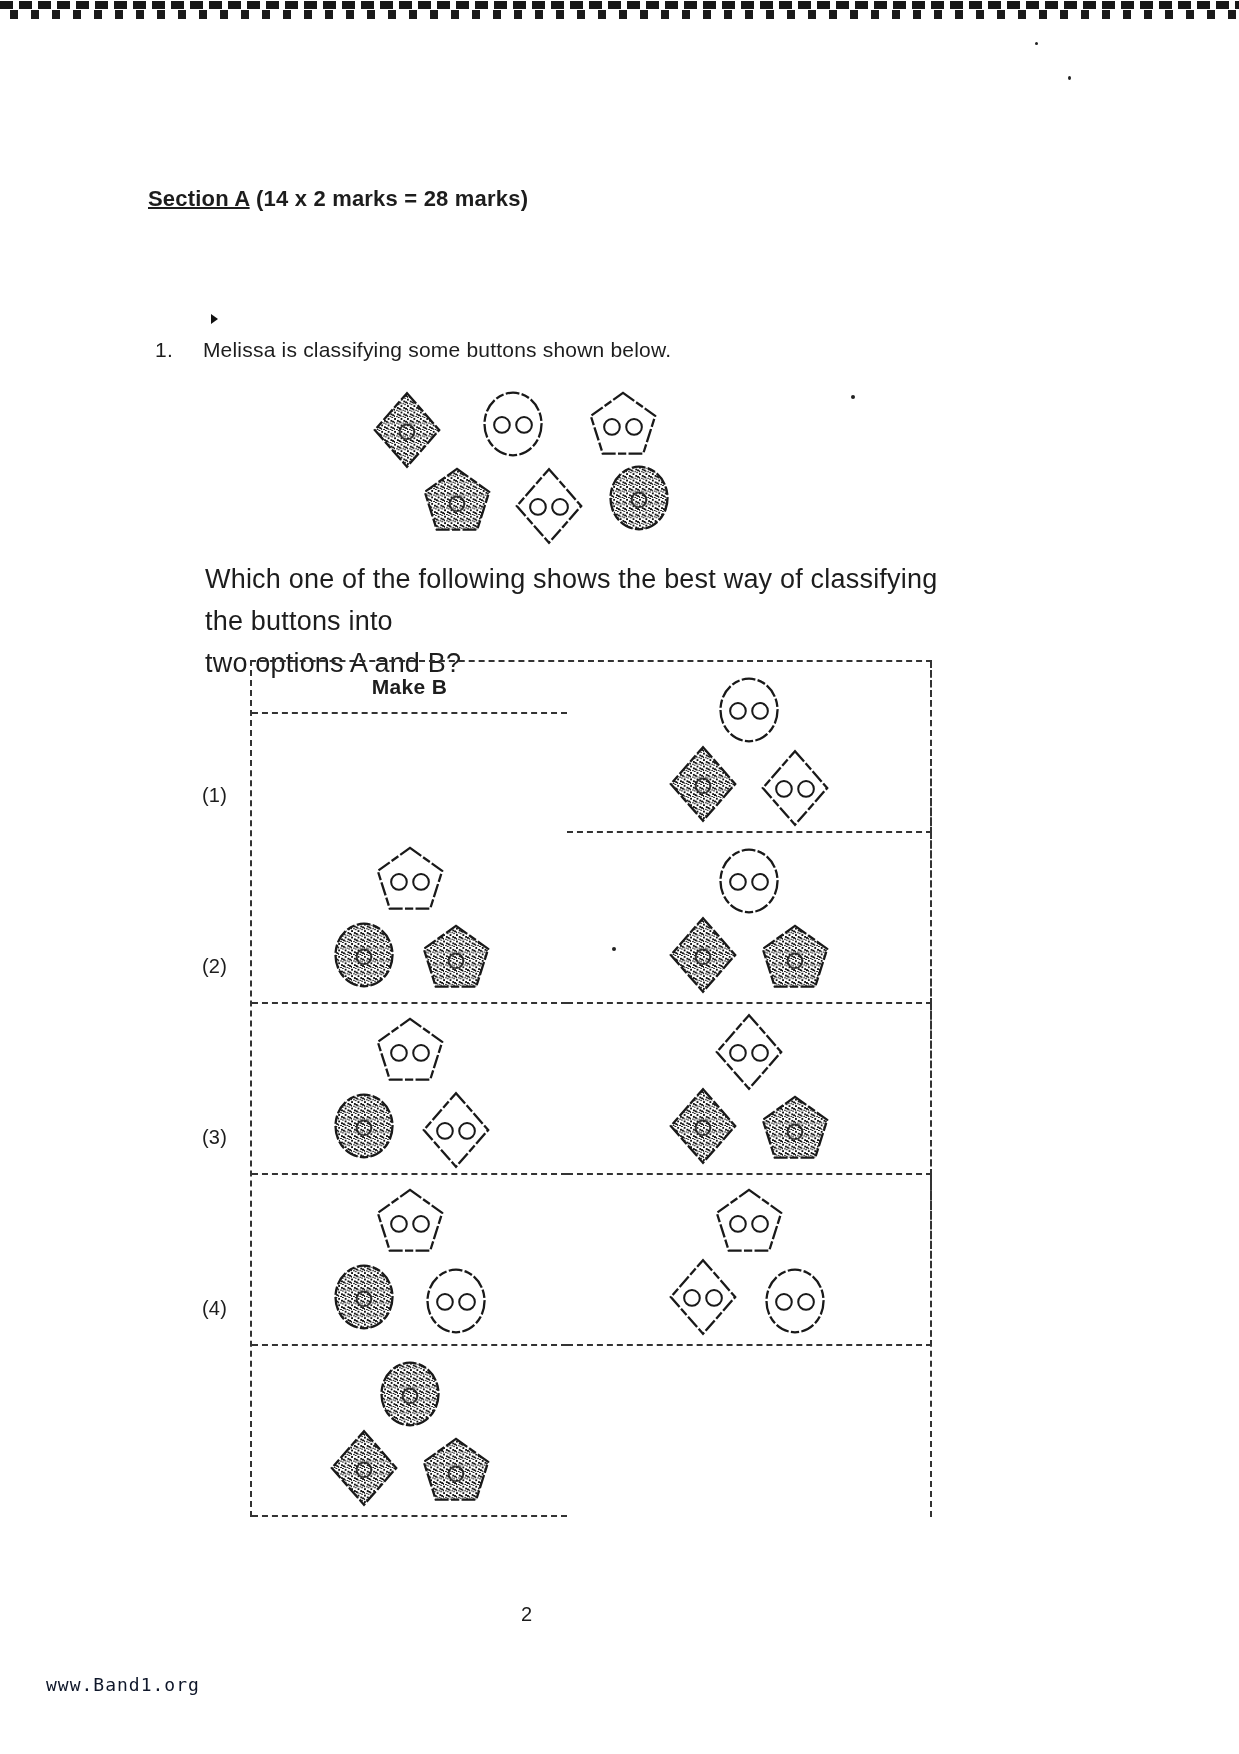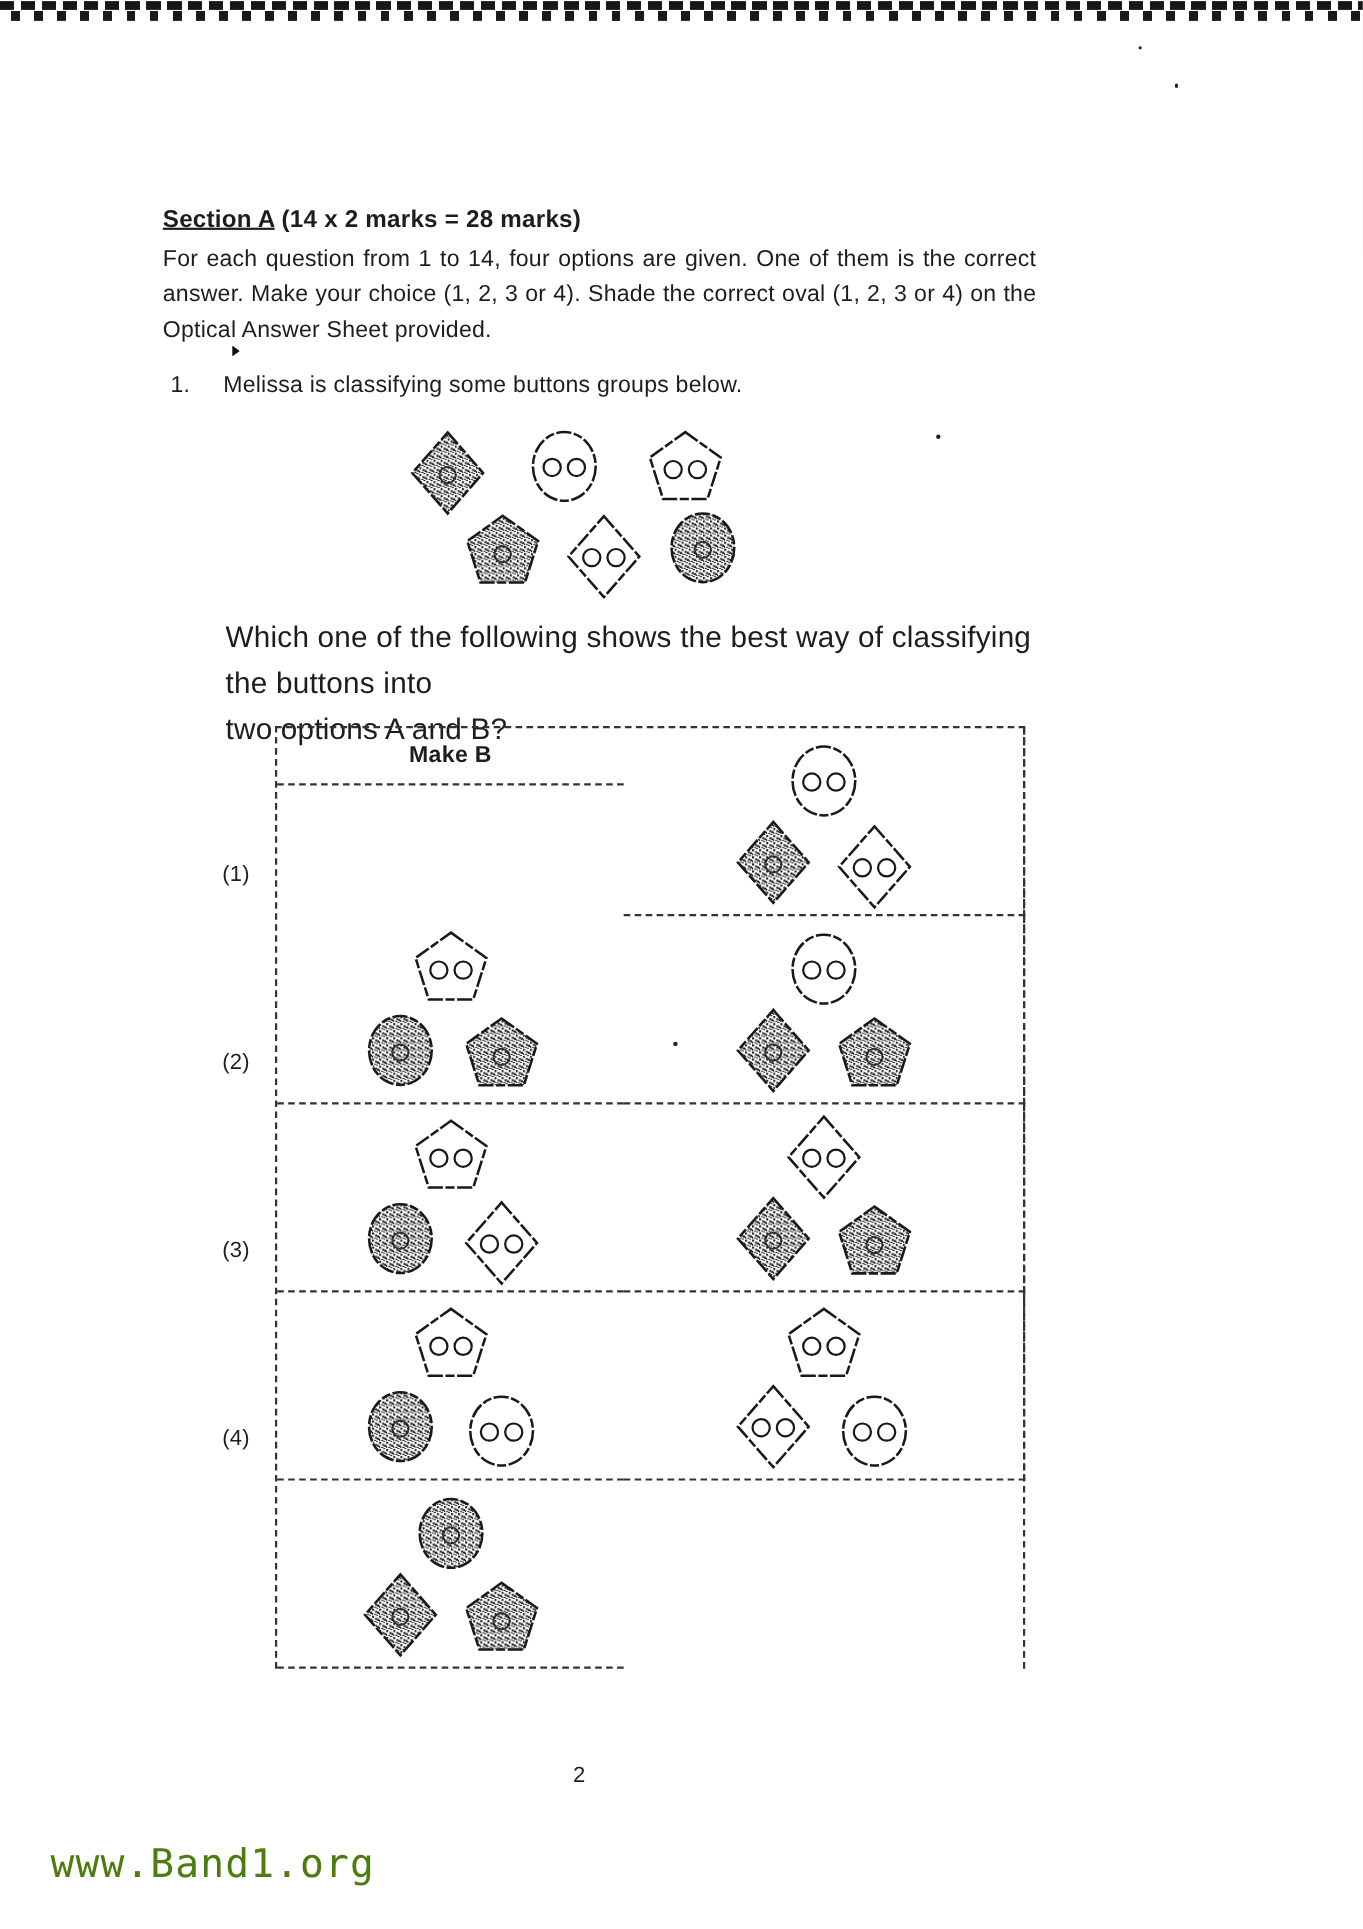--- a/index.html
+++ b/index.html
@@ -66,21 +66,21 @@
   }
   .olabel{
     position:absolute;left:-48px;width:44px;
     font-size:20px;letter-spacing:.2px;
   }
 
   .page-num{position:absolute;left:521px;top:1603px;font-size:20px;}
   .footer-url{
     position:absolute;left:46px;top:1674px;
     font-family:"DejaVu Sans Mono", monospace;
-    font-size:36px;letter-spacing:1px;color:#4d7c0f;
+    font-size:18px;letter-spacing:1px;color:#0f172a;
   }
   svg{display:block;}
   .defs-holder{position:absolute;width:0;height:0;overflow:hidden;}
 </style>
 </head>
 <body>
 
 <div class="page">
 
   <svg class="defs-holder" aria-hidden="true">
@@ -100,27 +100,26 @@
   <div class="top-band"></div>
   <div class="speck" style="left:1035px;top:42px;width:3px;height:3px;"></div>
   <div class="speck" style="left:1068px;top:76px;width:3px;height:4px;"></div>
   <div class="speck" style="left:851px;top:395px;width:4px;height:4px;"></div>
   <div class="speck" style="left:612px;top:947px;width:4px;height:4px;"></div>
 
   <div class="section-head">
     <span class="u">Section A</span><span> (14 x 2 marks = 28 marks)</span>
   </div>
 
-  <div class="instructions">For each question from 1 to 14, four options are given. One of them is the correct answer. Make your choice (1, 2, 3 or 4). Shade the correct oval (1, 2, 3 or 4) on the Optical Answer Sheet provided.</div>
 
   <div class="bullet-mark"></div>
 
   <div class="q1-row">
     <span>1.</span>
-    <span>Melissa is classifying some buttons groups below.</span>
+    <span>Melissa is classifying some buttons shown below.</span>
   </div>
 
   <div class="figure-wrap">
     <div>
         <svg width="380" height="170" viewBox="0 0 380 170">
           <g transform="translate(62,48) scale(0.92)">
             <polygon points="0,-40 35,0 0,40 -35,0" fill="url(#spk)" stroke="#191919" stroke-width="2.5" stroke-dasharray="15 2.5 9 2.5"></polygon>
             <circle cx="0" cy="2" r="8" fill="none" stroke="#191919" stroke-width="2" opacity="0.85"></circle>
           </g>
           <g transform="translate(168,42) scale(0.92)">

